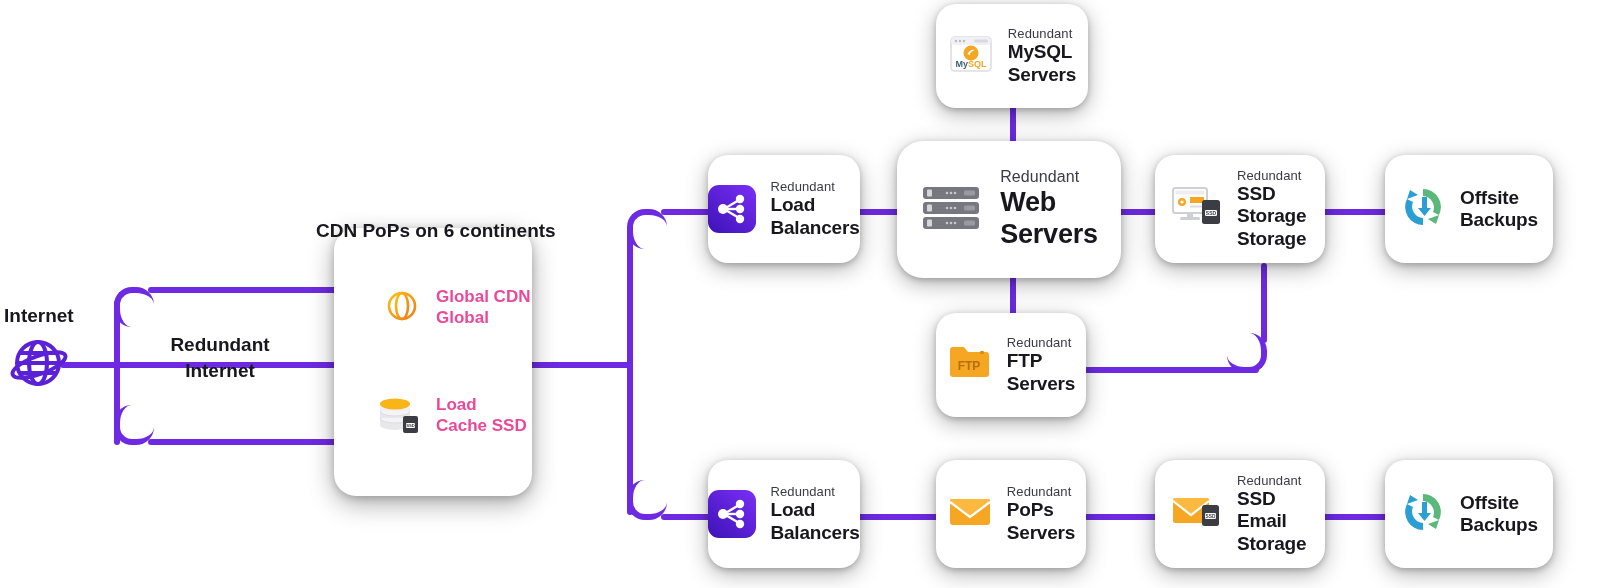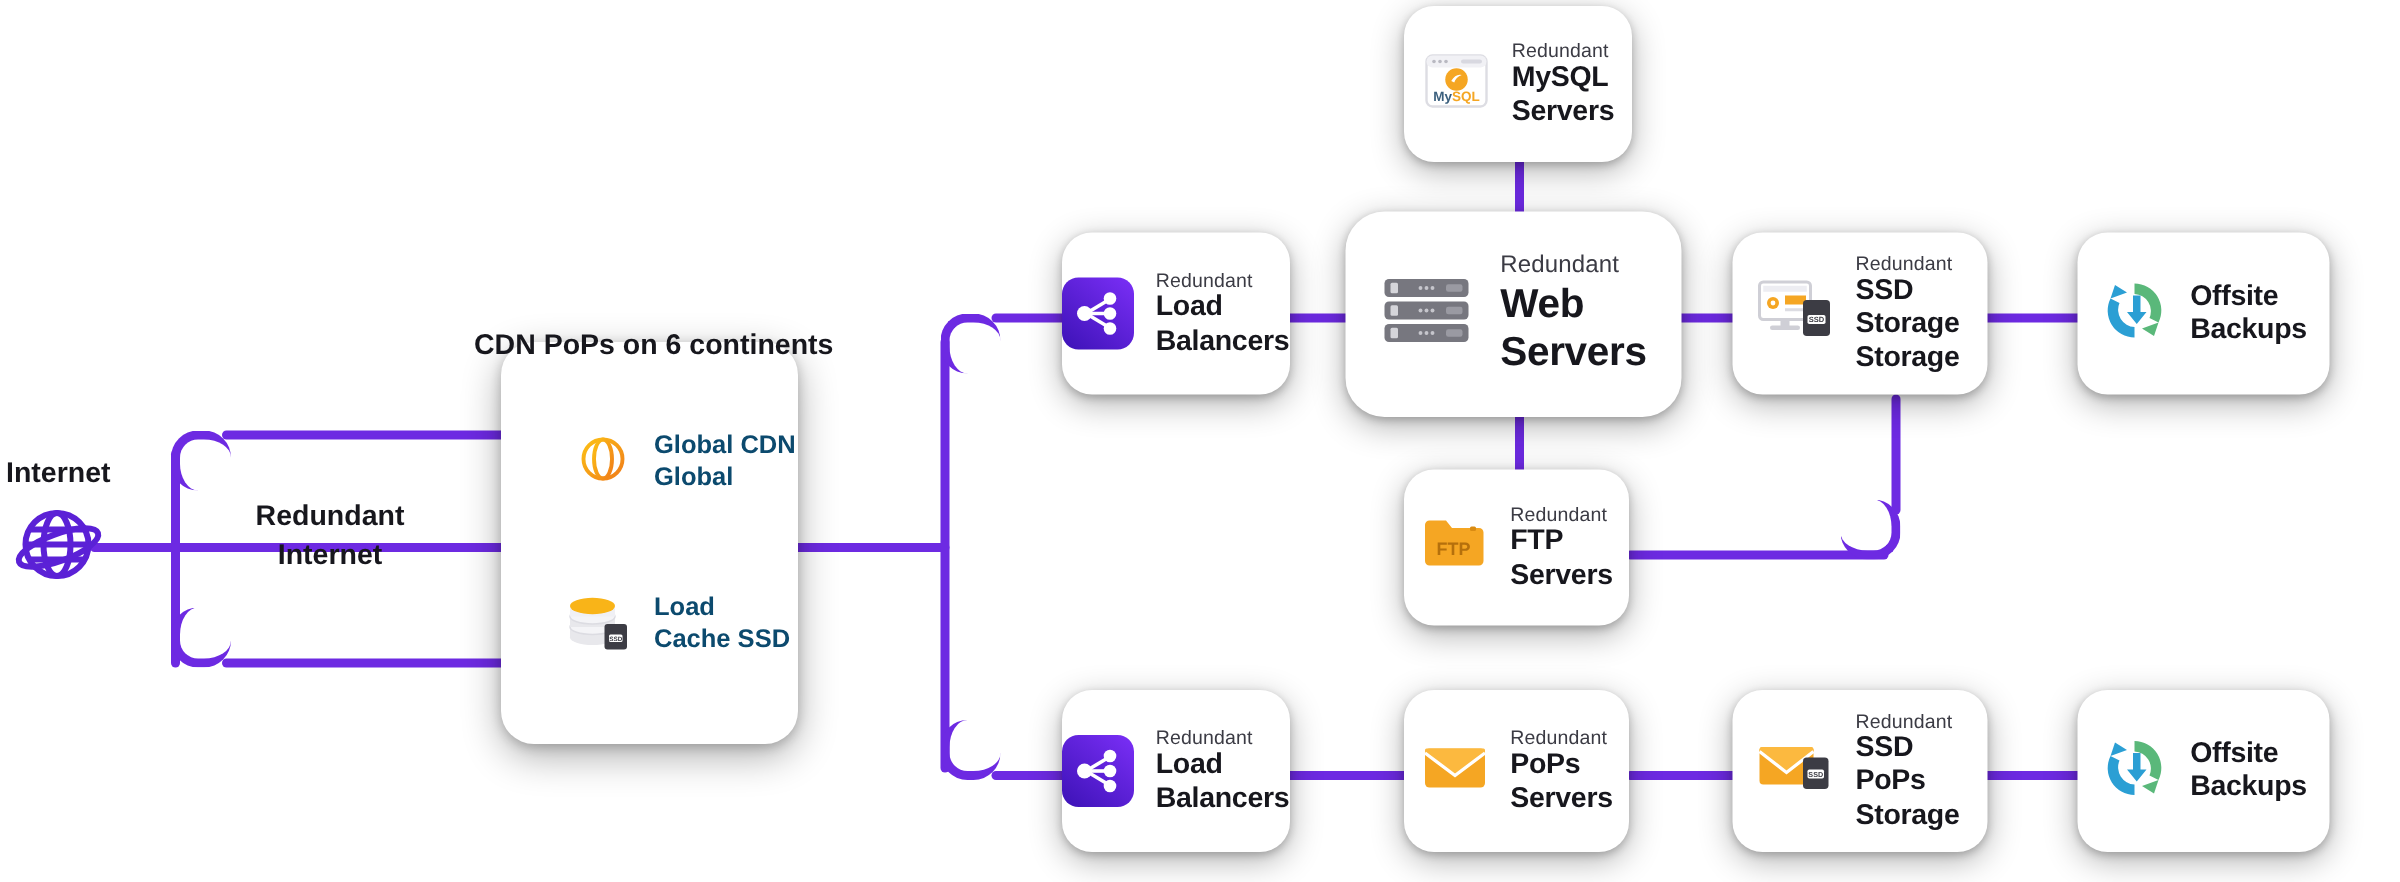--- a/index.html
+++ b/index.html
@@ -56,21 +56,21 @@
   
   #cdn-panel {
     position: absolute;
     background: #fff; border-radius: 22px;
     box-shadow: 0 8px 26px rgba(0,0,0,.32), 0 2px 8px rgba(0,0,0,.2);
     z-index: 5;
     display: flex; flex-direction: column; justify-content: space-around;
     padding: 26px 0;
   }
   .cdn-row { display: flex; align-items: center; gap: 16px; padding-left: 42px; }
-  .cdn-row .ttl { font-size: 17px; font-weight: 700; color: #0c4a6e; line-height: 1.22; }
+  .cdn-row .ttl { font-size: 17px; font-weight: 700; color: #ec4899; line-height: 1.22; }
   #cdn-caption {
     position: absolute; z-index: 6;
     font-size: 19px; font-weight: 700; color: #17171d;
     white-space: nowrap;
   }
 
   
   #internet-label {
     position: absolute; z-index: 6;
     font-size: 19px; font-weight: 700; color: #17171d;
@@ -368,21 +368,21 @@
         <rect x="2" y="7" width="36" height="25" rx="2.5" fill="#f5a623"></rect>
         <path d="M2 10 L20 24 L38 10 L38 8.5 a1.5 1.5 0 0 0 -1.5 -1.5 H3.5 a1.5 1.5 0 0 0 -1.5 1.5 z" fill="#fcb93f"></path>
         <path d="M2 10 L20 24 L38 10" fill="none" stroke="#fff" stroke-width="2.2"></path>
         <rect x="31" y="14" width="17" height="21" rx="2.5" fill="#3c3c44"></rect>
         <rect x="34" y="22" width="11" height="6" rx="1.2" fill="#fff"></rect>
         <text x="39.5" y="26.7" font-family="'Liberation Sans',sans-serif" font-size="4.8" font-weight="700" fill="#3c3c44" text-anchor="middle">SSD</text>
       </svg>
     </span>
     <span class="txt">
       <div class="sub">Redundant</div>
-      <div class="ttl">SSD PoPs</div>
+      <div class="ttl">SSD Email</div>
       <div class="ttl">Storage</div>
     </span>
   </div>
 
   <div class="node plain" style="left:1385px; top:460px; width:168px; height:108px;">
     <span class="ico">
       <svg width="46" height="46" viewBox="0 0 46 46">
         <path d="M23 5 a18 18 0 0 1 16 26 l-6-3 A11.5 11.5 0 0 0 23 12 Z" fill="#5ab87a"></path>
         <path d="M23 41 a18 18 0 0 1 -16 -26 l6 3 A11.5 11.5 0 0 0 23 34 Z" fill="#2b9fd4"></path>
         <path d="M39 31 l-3 9 -8 -5 z" fill="#5ab87a"></path>

